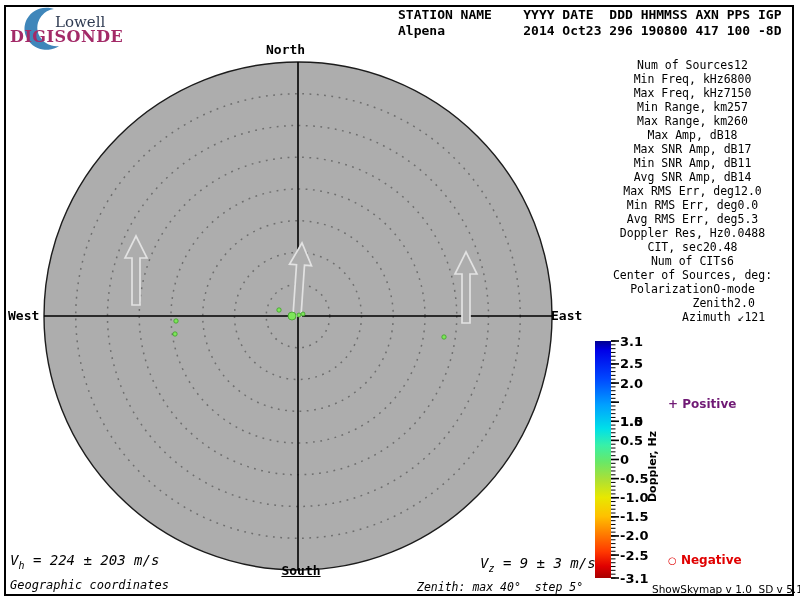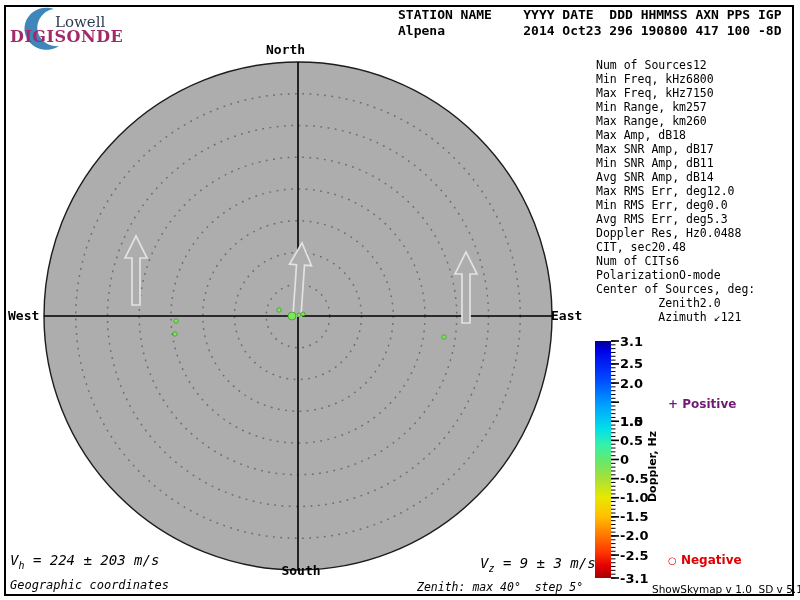--- a/index.html
+++ b/index.html
@@ -10,26 +10,26 @@
   
   .logo{left:10px;top:6px;width:130px;height:44px;}
   .brand1{position:absolute;left:45px;top:7px;font:15px "DejaVu Serif",serif;}
   .brand2{position:absolute;left:0;top:21px;font:bold 16px "DejaVu Serif",serif;letter-spacing:.5px;}
   
   .hdr{left:398px;top:7px;font:bold 13px/16px "DejaVu Sans Mono",monospace;}
   .hdr div{white-space:pre;}
   
   .compass{font:bold 13px "DejaVu Sans Mono",monospace;}
   #north{left:266px;top:42px;width:60px;}
-  #south{left:270px;top:563px;width:62px;text-align:center;}
+  #south{left:270px;top:563px;width:62px;text-align:center;text-decoration:underline;}
   #west{left:8px;top:308px;}
   #east{left:551px;top:308px;}
   
   #stats{left:596px;top:58px;width:193px;}
-  .srow{display:flex;justify-content:flex-start;height:14px;font:11.5px/14px "DejaVu Sans Mono",monospace;}
+  .srow{display:flex;justify-content:center;height:14px;font:11.5px/14px "DejaVu Sans Mono",monospace;}
   .slab{white-space:pre;}
   
   #cbar{left:595px;top:341px;width:16px;height:237px;}
   .cbl{position:absolute;left:620px;font:bold 13px "DejaVu Sans",sans-serif;}
   #cb-title{left:612px;top:460px;width:80px;text-align:center;font:bold 11px "DejaVu Sans",sans-serif;
             transform:rotate(-90deg);}
   .pnl{font:bold 12px "DejaVu Sans",sans-serif;white-space:pre;}
   #pos{left:668px;top:397px;}
   #neg{left:668px;top:517px;margin-top:36px;}
   #vh{left:10px;top:552px;font:italic 14px "DejaVu Sans Mono",monospace;white-space:pre;}
@@ -217,26 +217,26 @@
     </div>
     <div class="srow">
       <span class="slab">CIT, sec</span>
       <span class="sval">20.48</span>
     </div>
     <div class="srow">
       <span class="slab">Num of CITs</span>
       <span class="sval">6</span>
     </div>
     <div class="srow">
+      <span class="slab">Center of Sources, deg:</span>
+      <span class="sval"></span>
+    </div>
+    <div class="srow">
       <span class="slab">Polarization</span>
       <span class="sval">O-mode</span>
-    </div>
-    <div class="srow">
-      <span class="slab">Center of Sources, deg:</span>
-      <span class="sval"></span>
     </div>
     <div class="srow">
       <span class="slab">         Zenith</span>
       <span class="sval">2.0</span>
     </div>
     <div class="srow">
       <span class="slab">         Azimuth ↙</span>
       <span class="sval">121</span>
     </div>
   </div>

